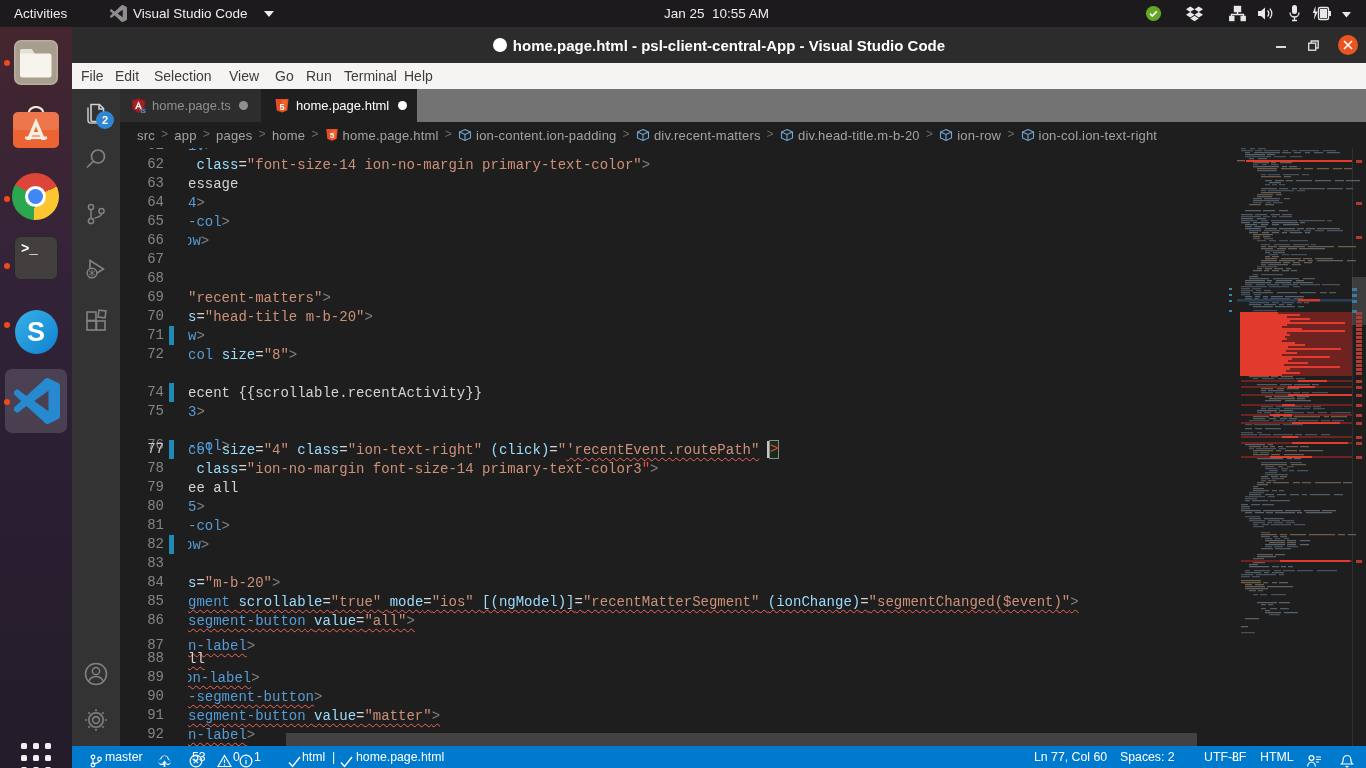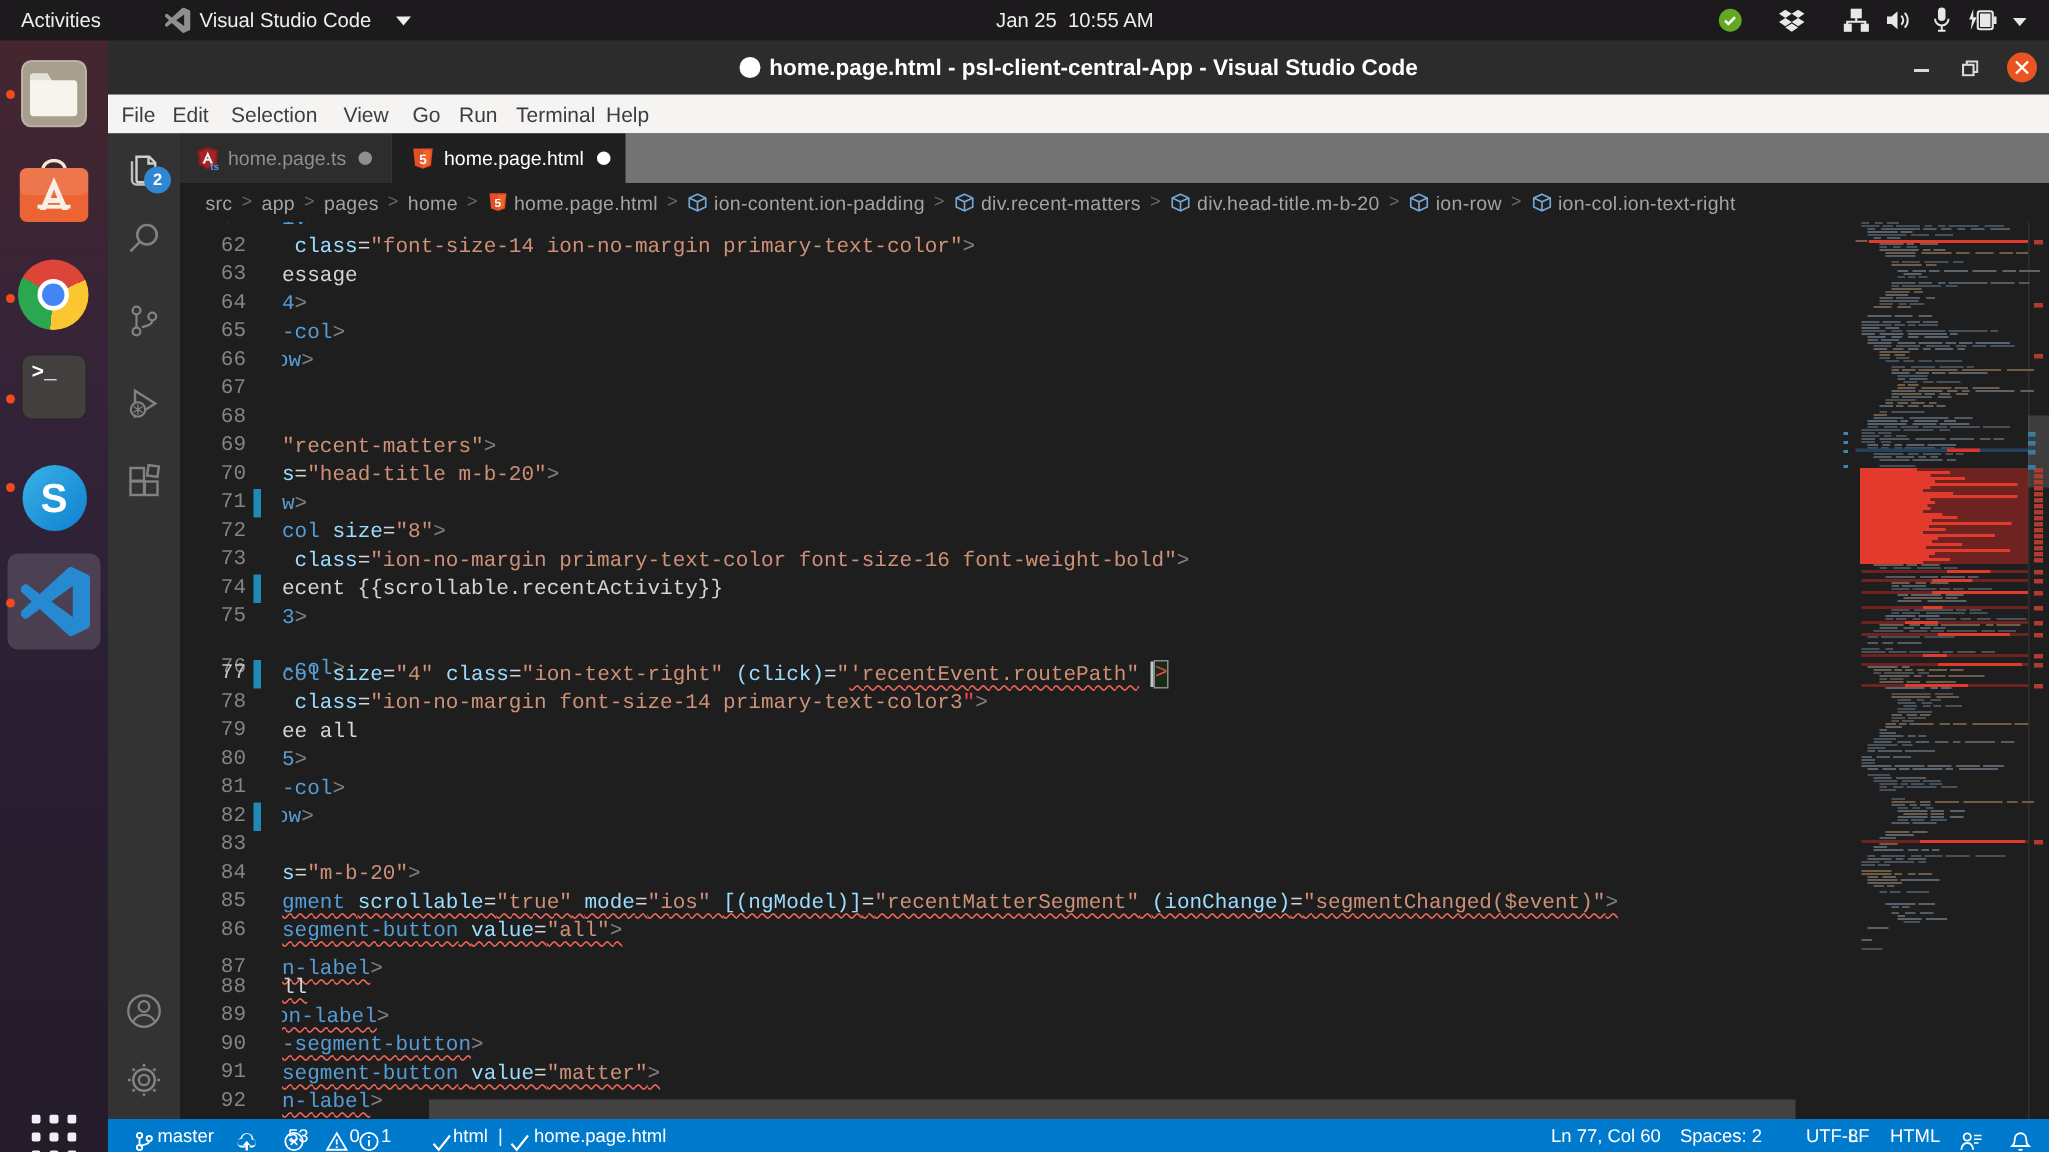--- a/index.html
+++ b/index.html
@@ -361,24 +361,20 @@
       <span class="codewrap"><span class="code" style=""><i class="a">s</i><i class="w">=</i><i class="s">"head-title m-b-20"</i><i class="p">&gt;</i></span></span>
     </div>
 <div class="row" style="top:178px">
       <span class="num">71</span>
       <b class="git"></b>
       <span class="codewrap"><span class="code" style=""><i class="t">w</i><i class="p">&gt;</i></span></span>
     </div>
 <div class="row" style="top:197px">
       <span class="num">72</span>
       <span class="codewrap"><span class="code" style=""><i class="t">col</i> <i class="a">size</i><i class="w">=</i><i class="s">"8"</i><i class="p">&gt;</i></span></span>
-    </div>
-<div class="row" style="top:216px">
-      <span class="num">73</span>
-      <span class="codewrap"><span class="code" style=""> <i class="a">class</i><i class="w">=</i><i class="s">"ion-no-margin primary-text-color font-size-16 font-weight-bold"</i><i class="p">&gt;</i></span></span>
     </div>
 <div class="row" style="top:235px">
       <span class="num">74</span>
       <b class="git"></b>
       <span class="codewrap"><span class="code" style=""><i class="w">ecent {{scrollable.recentActivity}}</i></span></span>
     </div>
 <div class="row" style="top:254px">
       <span class="num">75</span>
       <span class="codewrap"><span class="code" style=""><i class="t">3</i><i class="p">&gt;</i></span></span>
     </div>

